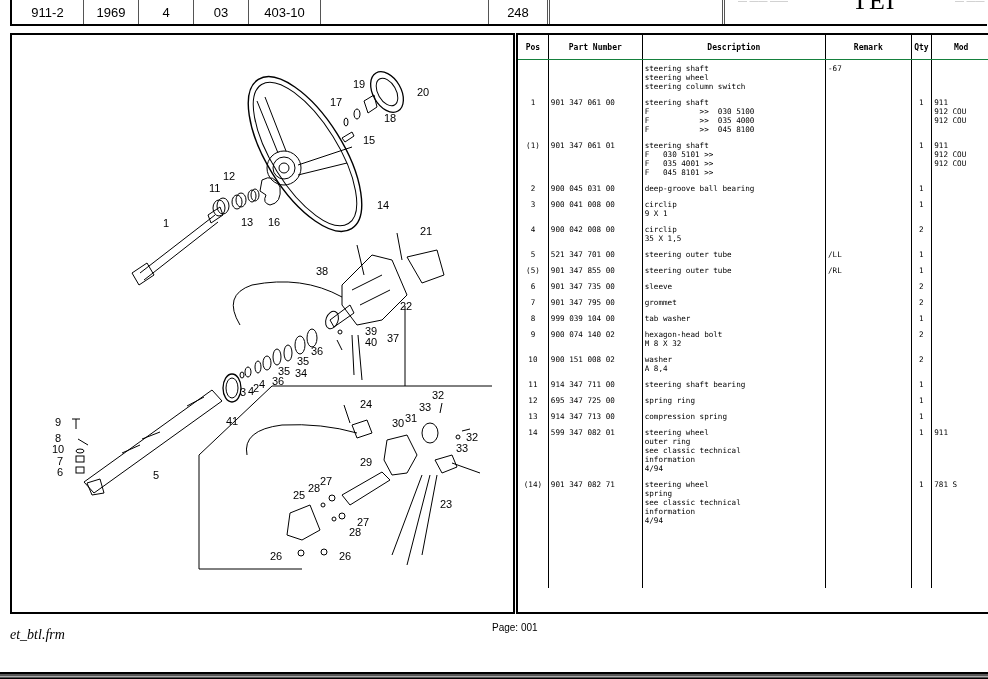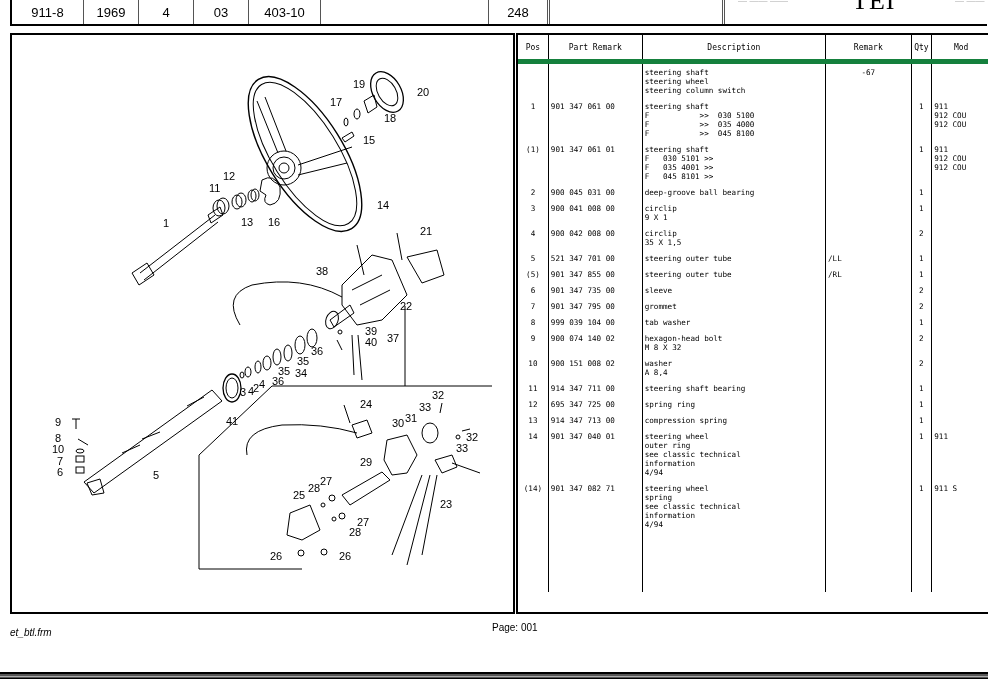--- a/index.html
+++ b/index.html
@@ -7,37 +7,37 @@
   .hdr{position:absolute;top:0;left:10px;height:24px;border-left:2px solid #000;border-bottom:2px solid #000;display:flex;}
   .hdr .cell{border-right:1px solid #555;height:24px;display:flex;align-items:center;justify-content:center;font-size:13px;}
   .hdr2{position:absolute;top:0;left:488px;height:24px;display:flex;border-bottom:2px solid #000;}
   .hdr2 .cell{height:24px;display:flex;align-items:center;font-size:13px;}
   .tel{position:absolute;top:-14px;left:852px;font-family:"Liberation Serif",serif;font-size:26px;letter-spacing:1px;}
   .faint{position:absolute;top:-4px;font-size:9px;color:#bbb;}
   .diagram{position:absolute;left:10px;top:33px;width:501px;height:577px;border:2px solid #000;}
   .diagram svg{position:absolute;left:0;top:0;}
   .tbl{position:absolute;left:516px;top:33px;width:472px;height:577px;border:2px solid #000;border-right:none;overflow:hidden;}
   table{border-collapse:collapse;font-family:"DejaVu Sans Mono",monospace;font-size:7.6px;table-layout:fixed;}
-  th{font-weight:normal;height:22px;border-bottom:5px solid #15803d;border-right:1px solid #000;font-size:8px;}
+  th{font-weight:bold;height:22px;border-bottom:1px solid #15803d;border-right:1px solid #000;font-size:8px;}
   td{vertical-align:top;border-right:1px solid #000;padding:0 2px;line-height:9px;}
   td.pos{text-align:center;}
   td.qty{text-align:center;}
   .row td{padding-top:4px;padding-bottom:3px;}
   .desc div, .mod div{white-space:pre;}
-  .footer-file{position:absolute;left:10px;top:627px;font-family:Liberation Sans, sans-serif;font-style:italic;font-size:10px;}
+  .footer-file{position:absolute;left:10px;top:627px;font-family:Liberation Serif, serif;font-style:italic;font-size:14px;}
   .footer-page{position:absolute;left:492px;top:622px;font-size:10px;}
   .bar{position:absolute;left:0;top:672px;width:988px;height:7px;background:#555;border-top:2px solid #000;border-bottom:1px solid #000;box-sizing:border-box;}
   .bar2{position:absolute;left:0;top:676px;width:988px;height:1px;background:#aaa;}
   .lbl{font-family:"Liberation Sans",sans-serif;font-size:11px;fill:#000;}
 </style>
 </head>
 <body>
 
 <div class="hdr">
-  <div class="cell" style="width:71px">911-8</div>
+  <div class="cell" style="width:71px">911-2</div>
   <div class="cell" style="width:54px">1969</div>
   <div class="cell" style="width:54px">4</div>
   <div class="cell" style="width:54px">03</div>
   <div class="cell" style="width:71px">403-10</div>
   <div class="cell" style="width:172px;border-right:none"></div>
 </div>
 <div class="hdr2">
   <div class="cell" style="width:58px;border-left:1px solid #555;border-right:3px double #555;justify-content:center">248</div>
   <div class="cell" style="width:172px;border-right:3px double #555"></div>
   <div class="cell" style="width:262px"></div>
@@ -209,37 +209,37 @@
       <col style="width:31px">
         <col style="width:99px">
         <col style="width:189px">
         <col style="width:90px">
         <col style="width:21px">
         <col style="width:60px">
     </colgroup>
     <thead>
       <tr>
         <th>Pos</th>
-        <th>Part Remark</th>
+        <th>Part Number</th>
         <th>Description</th>
         <th>Remark</th>
         <th>Qty</th>
         <th style="border-right:none">Mod</th>
       </tr>
     </thead>
     <tbody id="tbody">
         <tr class="row">
           <td class="pos"></td>
           <td class="part"></td>
           <td class="desc">
             <div>steering shaft</div>
             <div>steering wheel</div>
             <div>steering column switch</div>
           </td>
-          <td class="remark" style="text-align: center;">-67</td>
+          <td class="remark" style="text-align: left;">-67</td>
           <td class="qty"></td>
           <td class="mod" style="border-right: none;"></td>
         </tr>
         <tr class="row">
           <td class="pos">1</td>
           <td class="part">901 347 061 00</td>
           <td class="desc">
             <div>steering shaft</div>
             <div>F           &gt;&gt;  030 5100</div>
             <div>F           &gt;&gt;  035 4000</div>
@@ -401,21 +401,21 @@
           <td class="part">914 347 713 00</td>
           <td class="desc">
             <div>compression spring</div>
           </td>
           <td class="remark"></td>
           <td class="qty">1</td>
           <td class="mod" style="border-right: none;"></td>
         </tr>
         <tr class="row">
           <td class="pos">14</td>
-          <td class="part">901 347 040 01</td>
+          <td class="part">599 347 082 01</td>
           <td class="desc">
             <div>steering wheel</div>
             <div>outer ring</div>
             <div>see classic technical</div>
             <div>information</div>
             <div>4/94</div>
           </td>
           <td class="remark"></td>
           <td class="qty">1</td>
           <td class="mod" style="border-right: none;">
@@ -428,21 +428,21 @@
           <td class="desc">
             <div>steering wheel</div>
             <div>spring</div>
             <div>see classic technical</div>
             <div>information</div>
             <div>4/94</div>
           </td>
           <td class="remark"></td>
           <td class="qty">1</td>
           <td class="mod" style="border-right: none;">
-            <div>911 S</div>
+            <div>781 S</div>
           </td>
         </tr>
         <tr>
           <td style="height: 60px;"></td>
           <td style="height: 60px;"></td>
           <td style="height: 60px;"></td>
           <td style="height: 60px;"></td>
           <td style="height: 60px;"></td>
           <td style="height: 60px; border-right: none;"></td>
         </tr>

